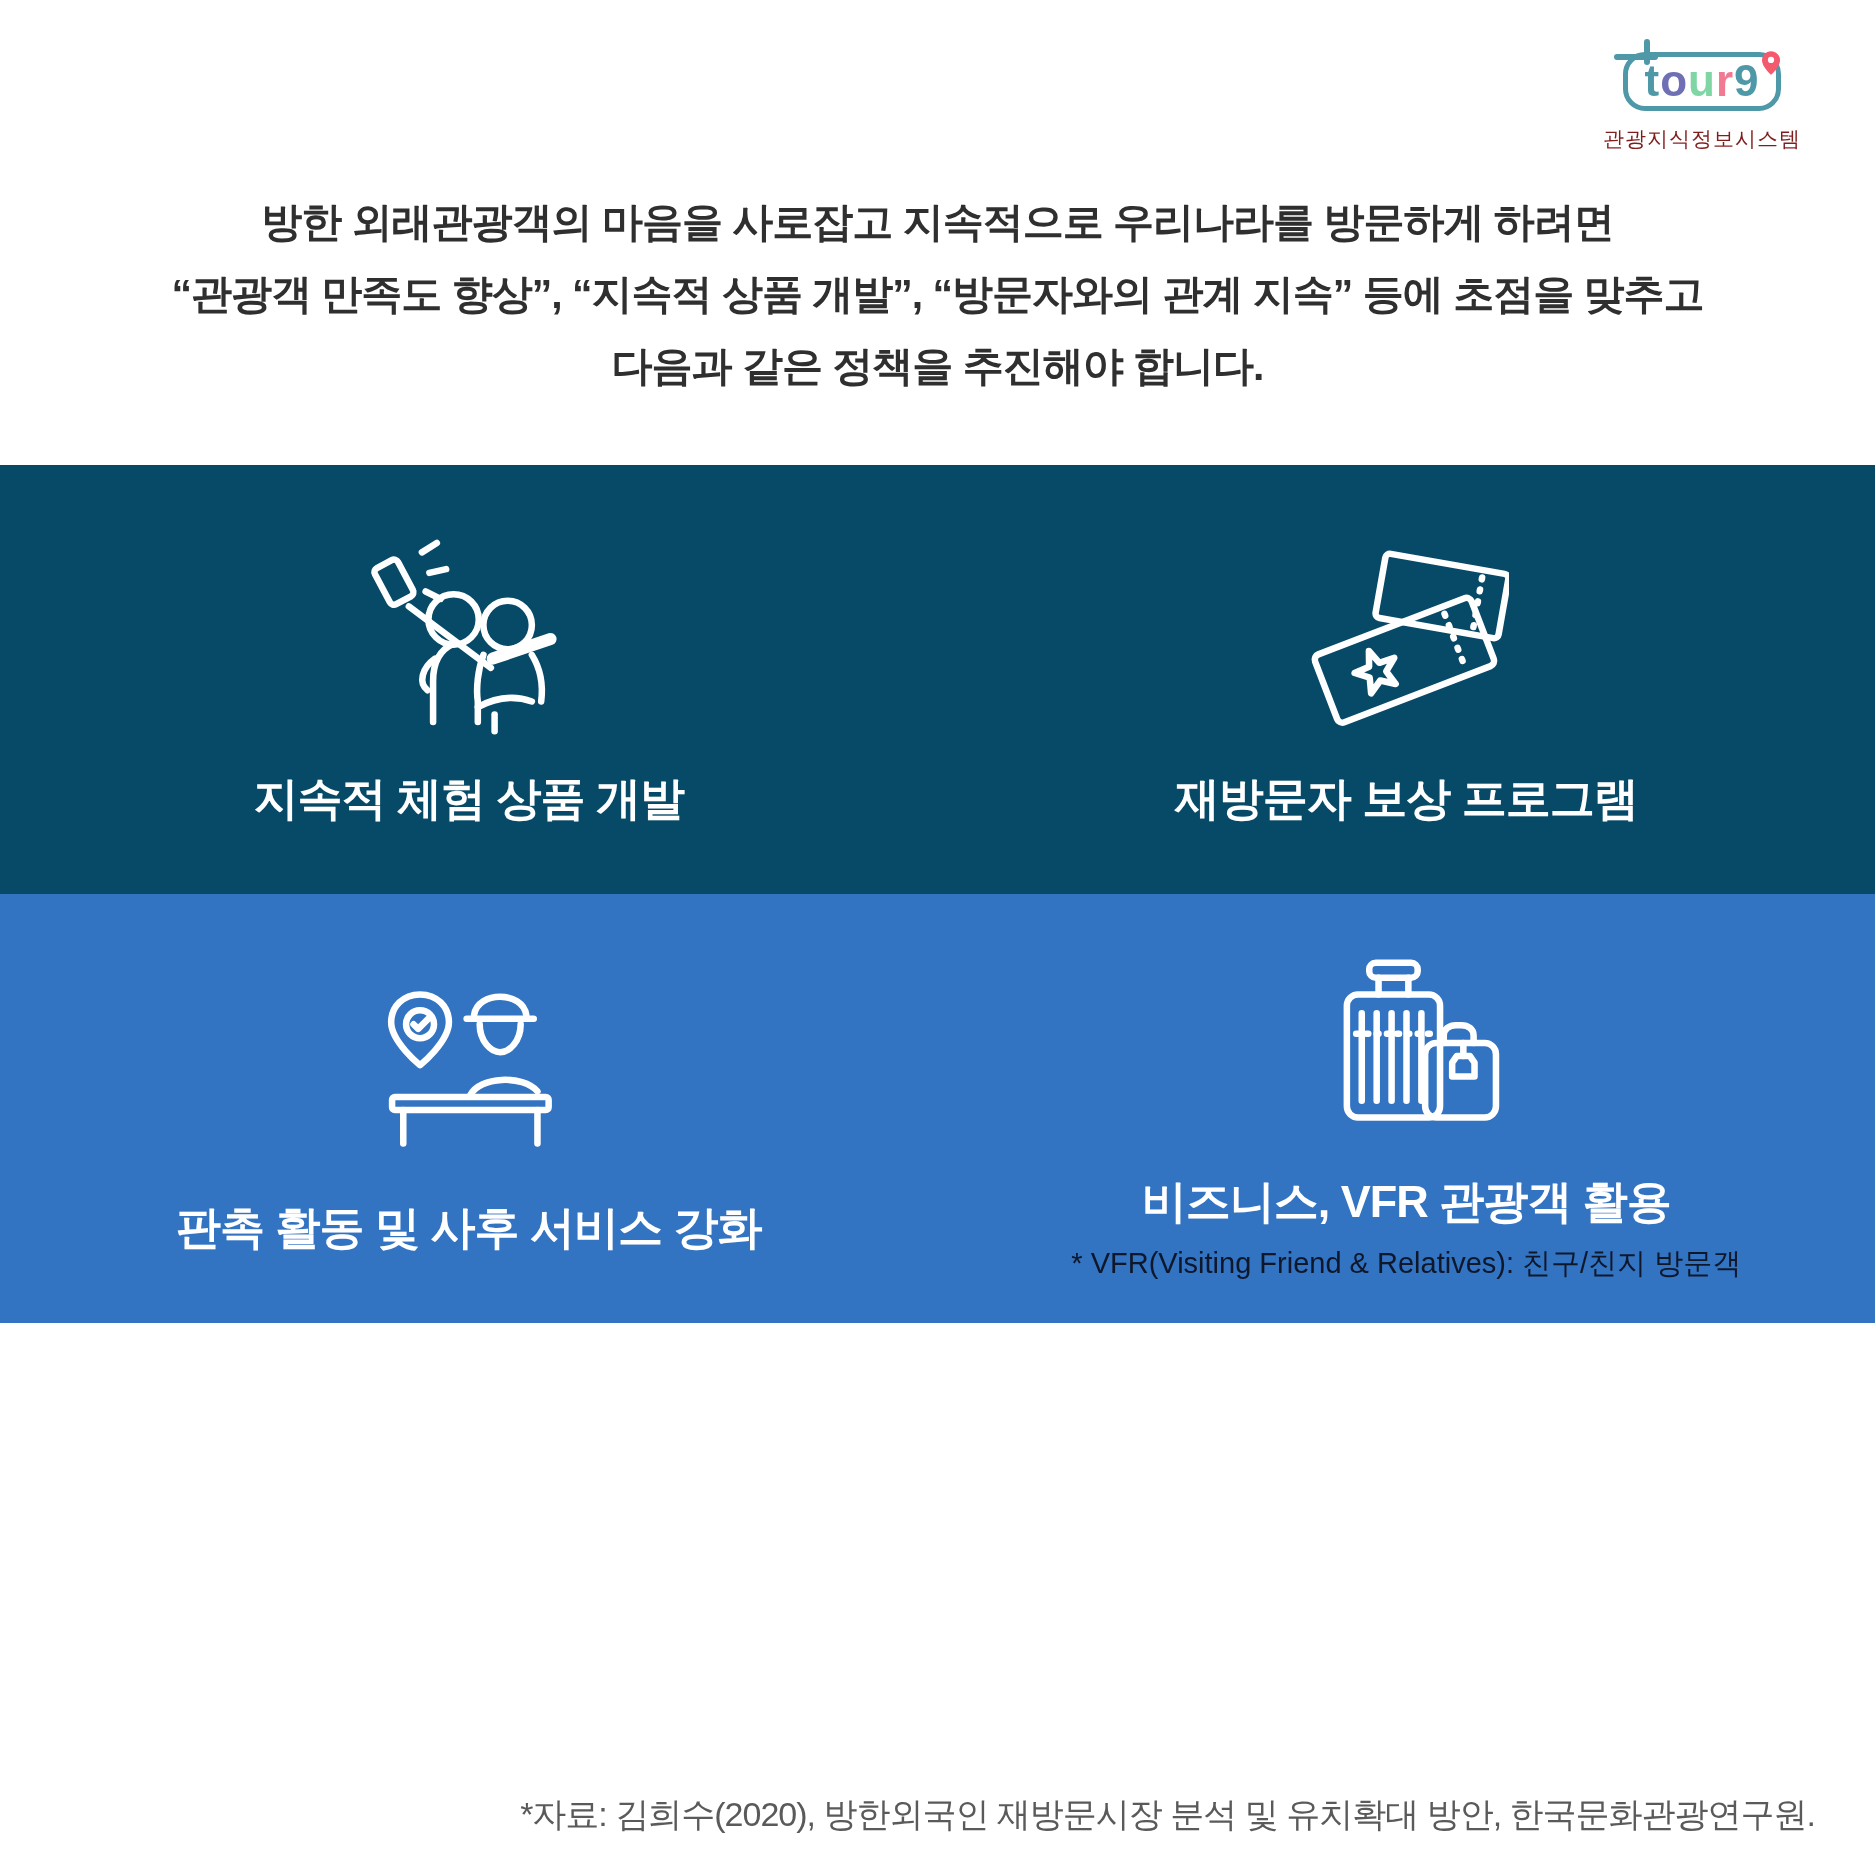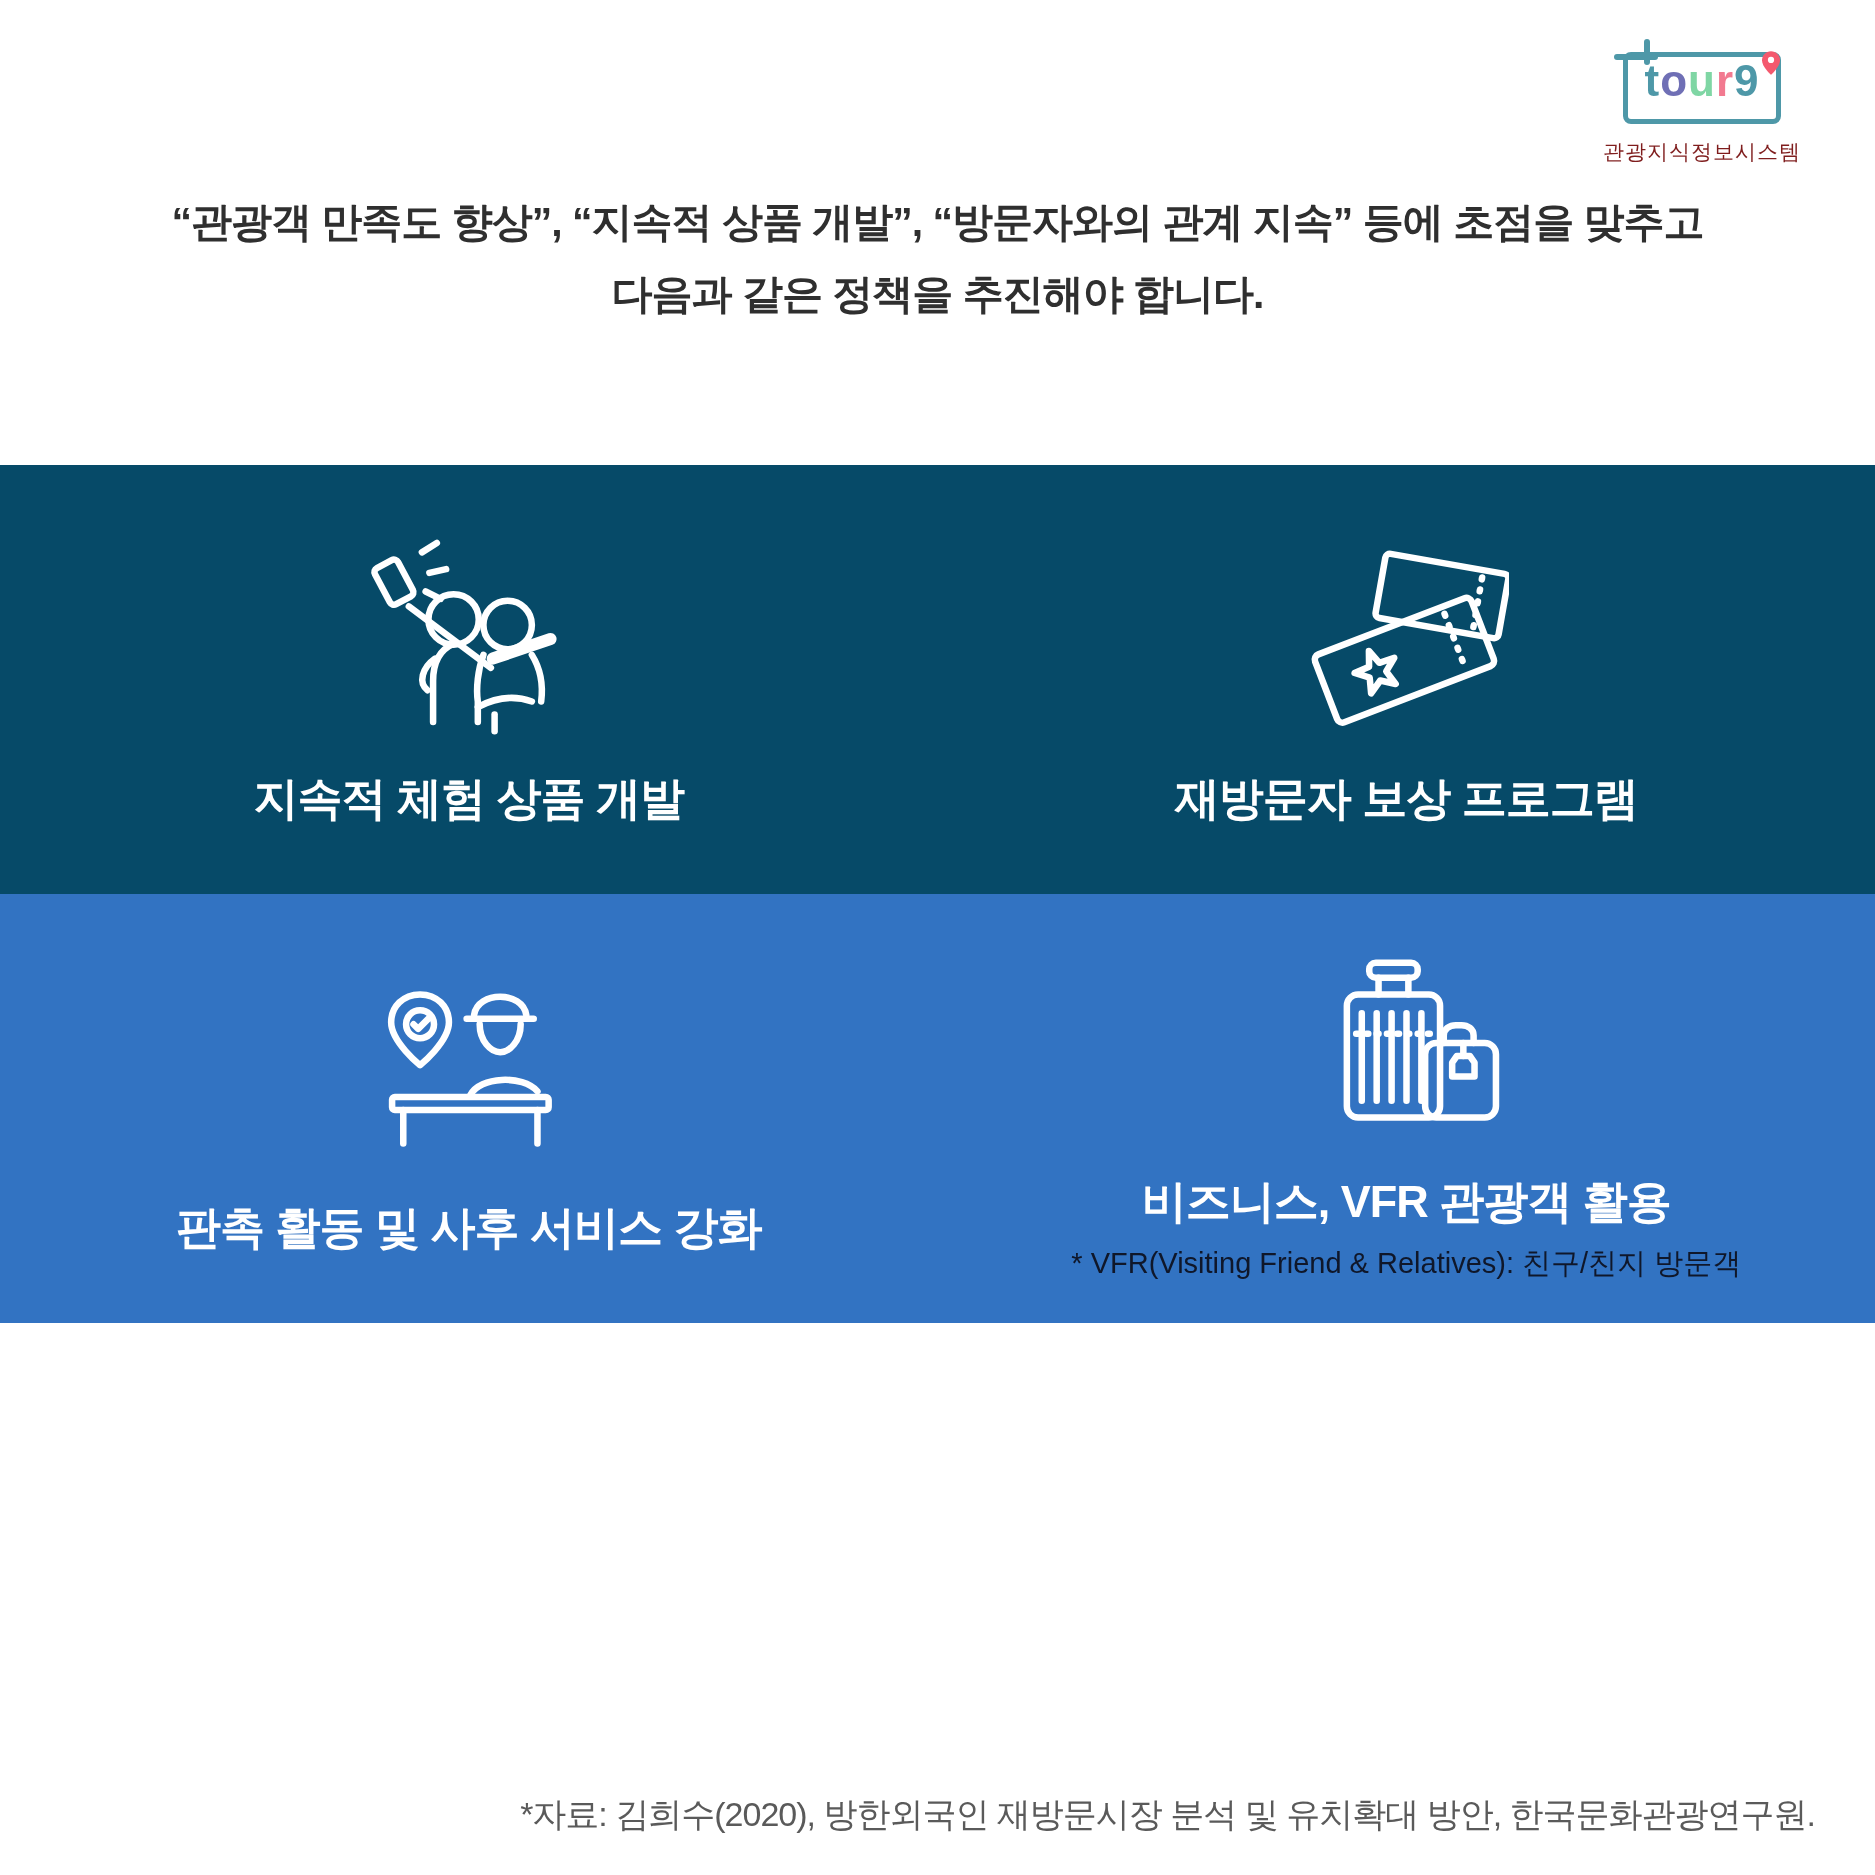--- a/index.html
+++ b/index.html
@@ -4,22 +4,22 @@
 <style>
   html,body{margin:0;padding:0;background:#ffffff;}
   #canvas{
     position:relative;width:1875px;height:1875px;background:#ffffff;overflow:hidden;
     font-family:"Liberation Sans","DejaVu Sans",sans-serif;
   }
 
   
   .logo-wrap{position:absolute;top:52px;right:58px;width:230px;text-align:center;}
   .logo-box{
-    position:relative;display:inline-block;border:5px solid #4e98a8;border-radius:8px;
-    padding:2px 16px 16px 16px;line-height:1;
+    position:relative;display:inline-block;border:5px solid #4e98a8;border-radius:22px;
+    padding:2px 16px 3px 16px;line-height:1;
   }
   .logo-box .stem{
     position:absolute;left:16px;top:-18px;width:6px;height:26px;background:#4e98a8;border-radius:3px;
   }
   .logo-box .bar{
     position:absolute;left:-14px;top:-3px;width:44px;height:6px;background:#4e98a8;border-radius:3px;
   }
   .logo-text{font-size:44px;font-weight:bold;letter-spacing:1px;}
   .lc0,.lc4{color:#4e98a8;} .lc1{color:#6f6fb5;} .lc2{color:#7fd6a4;} .lc3{color:#f27a90;}
   .logo-pin{position:absolute;right:-4px;top:-6px;}
@@ -62,20 +62,21 @@
       <span class="logo-text"><span class="lc0">t</span><span class="lc1">o</span><span class="lc2">u</span><span class="lc3">r</span><span class="lc4">9</span></span>
       <svg class="logo-pin" width="18" height="24" viewBox="0 0 26 34">
         <path d="M13 0 C5.8 0 0 5.8 0 13 c0 9.8 13 21 13 21 s13 -11.2 13 -21 C26 5.8 20.2 0 13 0 z" fill="#f4596e"></path>
         <circle cx="13" cy="12.5" r="4.5" fill="#ffffff"></circle>
       </svg>
     </div>
     <div class="logo-tagline">관광지식정보시스템</div>
   </div>
 
   <div class="heading">
+    <div>방한 외래관광객의 마음을 사로잡고 지속적으로 우리나라를 방문하게 하려면</div>
     <div>“관광객 만족도 향상”, “지속적 상품 개발”, “방문자와의 관계 지속” 등에 초점을 맞추고</div>
     <div>다음과 같은 정책을 추진해야 합니다.</div>
   </div>
 
   <div class="grid">
 
 
     <div class="panel dark">
       <svg class="icon" viewBox="0 0 220 220" fill="none" stroke="#ffffff" stroke-width="7" stroke-linecap="round" stroke-linejoin="round">
         <rect x="16" y="34" width="28" height="44" rx="5" transform="rotate(-28 30 56)"></rect>

